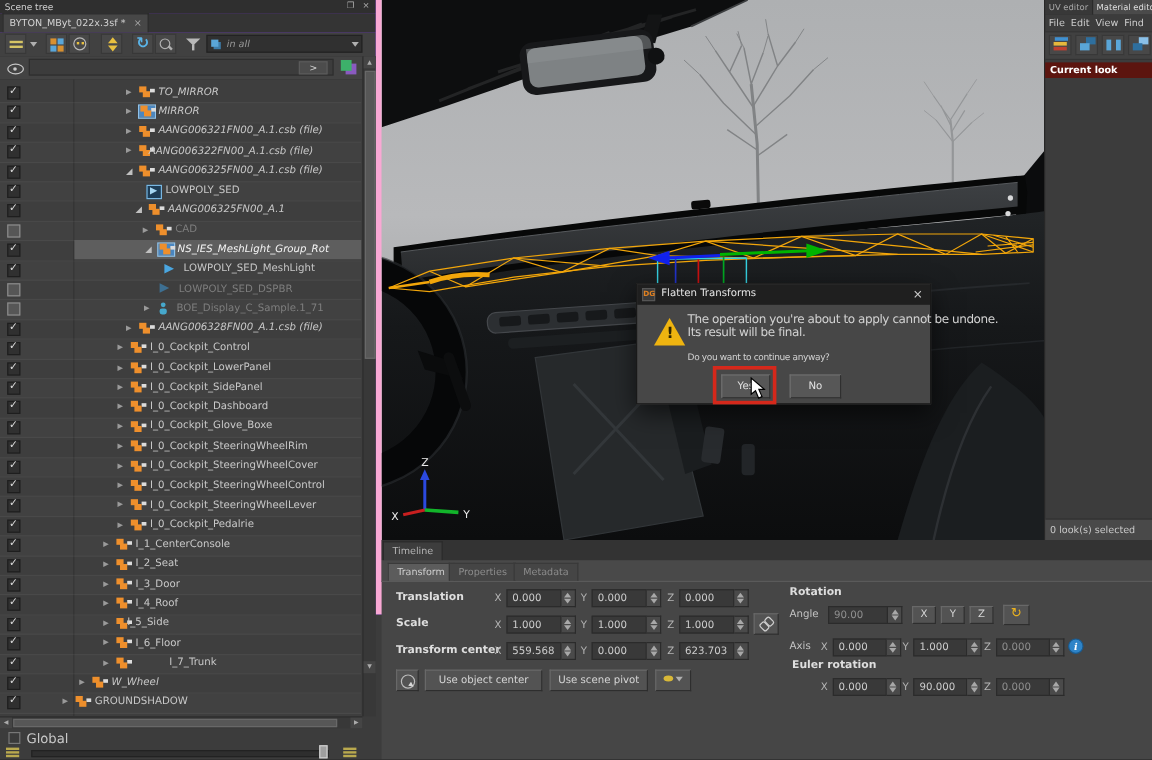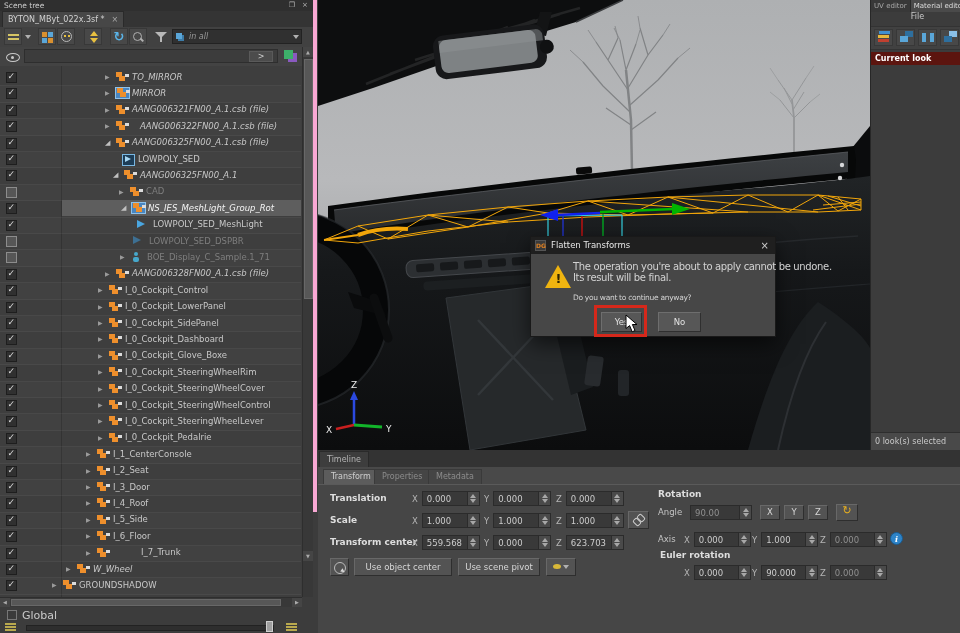--- a/index.html
+++ b/index.html
@@ -1,19 +1,19 @@
 <!DOCTYPE html>
 <html><head>
 <meta charset="utf-8">
 <style>
   html,body{margin:0;padding:0;background:#2b2b2b;}
   .app{position:relative;width:960px;height:633px;overflow:hidden;background:#3c3c3c;
        font-family:"DejaVu Sans",sans-serif;color:#c8c8c8;font-size:9px;-webkit-font-smoothing:antialiased;}
   
-  .left-panel{position:absolute;left:0;top:0;width:313px;height:512px;background:#6d28d9;border-right:4px solid #f9a8d4;}
+  .left-panel{position:absolute;left:0;top:0;width:313px;height:512px;background:#6d28d9;border-right:7px solid #f9a8d4;}
   .lp-title{position:absolute;left:0;top:0;width:313px;height:11px;background:#2f2f2f;color:#cfcfcf;font-size:7.5px;line-height:11px;padding-left:4px;box-sizing:border-box;}
   .lp-title .wbtn{position:absolute;top:1px;width:10px;height:9px;color:#b5b5b5;font-size:7px;text-align:center;line-height:9px;}
   .tabbar{position:absolute;left:0;top:11px;width:313px;height:16px;background:#343434;}
   .doc-tab{position:absolute;left:2px;top:0;height:16px;background:#474747;border:1px solid #2a2a2a;border-bottom:none;color:#d2d2d2;font-size:8px;line-height:15px;padding:0 5px;box-sizing:border-box;}
   .doc-tab .x{color:#a8a8a8;margin-left:7px;font-size:8px;}
   .toolbar{position:absolute;left:0;top:27px;width:313px;height:20px;background:#414141;border-bottom:1px solid #2f2f2f;}
   .tbtn{position:absolute;top:1px;width:18px;height:17px;background:#484848;border:1px solid #383838;box-sizing:border-box;display:flex;align-items:center;justify-content:center;}
   .caret{width:0;height:0;border-left:3px solid transparent;border-right:3px solid transparent;border-top:4px solid #b0b0b0;}
   .ham{width:11px;height:2px;background:#d6c565;box-shadow:0 4px 0 #d6c565;margin-top:-4px;}
   .ico-sq{width:5px;height:5px;background:#d89030;box-shadow:6px 0 0 #5aa6d8,0 6px 0 #5aa6d8,6px 6px 0 #d89030;margin:-5px 0 0 -5px;}
@@ -78,21 +78,21 @@
   .lines-ico::before{content:"";position:absolute;left:0;top:1px;width:11px;height:1.5px;background:#b9a94e;box-shadow:0 3px 0 #b9a94e,0 6px 0 #b9a94e;}
   .slider-groove{position:absolute;left:26px;top:4px;width:246px;height:4px;background:#2e2e2e;border:1px solid #222;}
   .slider-handle{position:absolute;left:266px;top:0;width:7px;height:11px;background:#9f9f9f;border:1px solid #cfcfcf;box-sizing:border-box;}
   
   .viewport{position:absolute;left:318px;top:0;width:552px;height:450px;background:#b2b4b6;overflow:hidden;}
   
   .right-panel{position:absolute;left:870px;top:0;width:90px;height:450px;background:#3c3c3c;border-left:1px solid #272727;box-sizing:border-box;}
   .rp-tabs{position:absolute;left:0;top:0;width:90px;height:12px;background:#2e2e2e;display:flex;}
   .rp-tab{height:12px;line-height:12px;font-size:7px;padding:0 3px;background:#383838;color:#a8a8a8;border-right:1px solid #2a2a2a;white-space:nowrap;}
   .rp-tab.active{background:#4a4a4a;color:#dedede;}
-  .rp-menu{position:absolute;left:0;top:12px;width:90px;height:14px;display:flex;gap:5px;padding-left:3px;align-items:center;box-sizing:border-box;flex-direction:column;}
+  .rp-menu{position:absolute;left:0;top:12px;width:90px;height:14px;display:flex;gap:5px;padding-left:3px;align-items:center;box-sizing:border-box;}
   .rp-menu span{font-size:8px;color:#cccccc;}
   .rp-tools{position:absolute;left:0;top:26px;width:90px;height:24px;background:#414141;border-top:1px solid #333;border-bottom:1px solid #333;display:flex;gap:3px;padding:2px 0 0 3px;box-sizing:border-box;}
   .rp-tbtn{width:19px;height:17px;background:#484848;border:1px solid #383838;box-sizing:border-box;position:relative;}
   .ri-books{position:absolute;left:3px;bottom:3px;width:11px;height:3px;background:#c04030;box-shadow:0 -4px 0 #e8b83c,1px -8px 0 #4090d0;}
   .ri-boxes{position:absolute;left:3px;bottom:3px;width:8px;height:6px;background:#5aa6d8;box-shadow:5px -5px 0 #2e6f9e;}
   .ri-split{position:absolute;left:3px;bottom:3px;width:4px;height:9px;background:#5aa6d8;box-shadow:8px 0 0 #5aa6d8;}
   .ri-send{position:absolute;left:3px;bottom:3px;width:8px;height:6px;background:#2e6f9e;box-shadow:5px -5px 0 #8ac0e8;}
   .look-hdr{position:absolute;left:0;top:52px;width:90px;height:13px;background:#5c150f;color:#ffffff;font-weight:bold;font-size:8px;line-height:13px;padding-left:4px;box-sizing:border-box;}
   .mat-tile{position:absolute;left:4px;top:69px;width:48px;height:70px;background:#141414;border:1px solid #555;box-sizing:border-box;}
   .mat-sphere{position:absolute;left:1px;top:1px;width:44px;height:44px;border-radius:50%;background:radial-gradient(circle at 38% 32%,#cdcdcd,#969696 55%,#6e6e6e 95%);}
@@ -213,21 +213,21 @@
           <div class="trow" style="top: 35.8px;">
             <span class="chk on"></span>
             <span class="exp closed" style="left: 105px;">▶</span>
             <span class="nico group" style="left: 116px;"></span>
             <span class="tlbl it" style="left: 132px;">AANG006321FN00_A.1.csb (file)</span>
           </div>
           <div class="trow alt" style="top: 52.2px;">
             <span class="chk on"></span>
             <span class="exp closed" style="left: 105px;">▶</span>
             <span class="nico group" style="left: 116px;"></span>
-            <span class="tlbl it" style="left: 140px;">AANG006322FN00_A.1.csb (file)</span>
+            <span class="tlbl it" style="left: 124px;">AANG006322FN00_A.1.csb (file)</span>
           </div>
           <div class="trow" style="top: 68.6px;">
             <span class="chk on"></span>
             <span class="exp open" style="left: 105px;">◢</span>
             <span class="nico group" style="left: 116px;"></span>
             <span class="tlbl it" style="left: 132px;">AANG006325FN00_A.1.csb (file)</span>
           </div>
           <div class="trow alt" style="top: 85px;">
             <span class="chk on"></span>
             <span class="nico geo-dark" style="left: 122px;"></span>
@@ -355,21 +355,21 @@
           <div class="trow" style="top: 429.4px;">
             <span class="chk on"></span>
             <span class="exp closed" style="left: 86px;">▶</span>
             <span class="nico group" style="left: 97px;"></span>
             <span class="tlbl" style="left: 113px;">I_4_Roof</span>
           </div>
           <div class="trow alt" style="top: 445.8px;">
             <span class="chk on"></span>
             <span class="exp closed" style="left: 86px;">▶</span>
             <span class="nico group" style="left: 97px;"></span>
-            <span class="tlbl" style="left: 113px;">I_5_Side</span>
+            <span class="tlbl" style="left: 106px;">I_5_Side</span>
           </div>
           <div class="trow" style="top: 462.2px;">
             <span class="chk on"></span>
             <span class="exp closed" style="left: 86px;">▶</span>
             <span class="nico group" style="left: 97px;"></span>
             <span class="tlbl" style="left: 113px;">I_6_Floor</span>
           </div>
           <div class="trow alt" style="top: 478.6px;">
             <span class="chk on"></span>
             <span class="exp closed" style="left: 86px;">▶</span>

